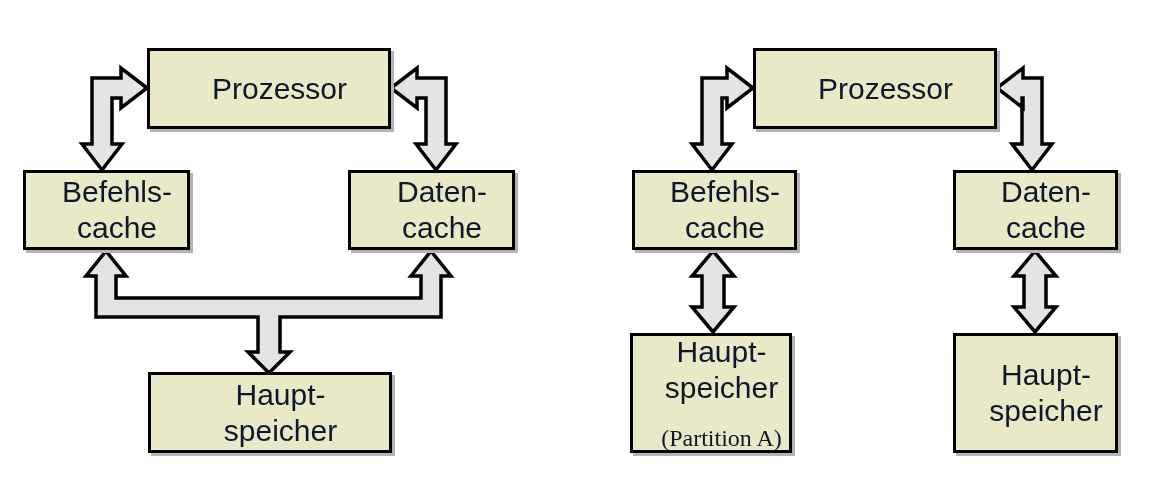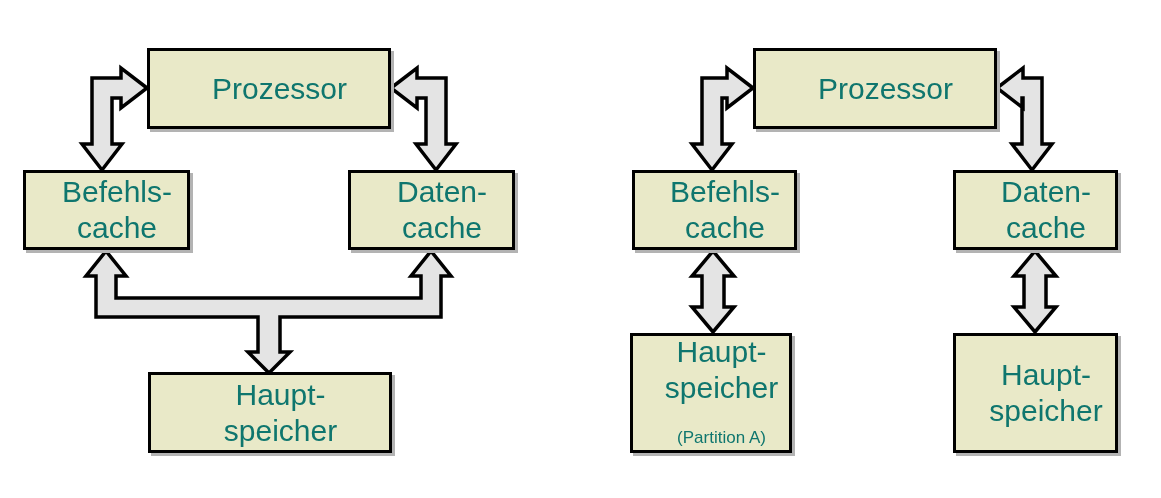--- a/index.html
+++ b/index.html
@@ -27,25 +27,25 @@
   }
   .node{
     position:absolute;
     box-sizing:border-box;
     background:var(--box-fill,#e9e9c8);
     border:3px solid var(--box-border,#000);
     box-shadow:3px 3px 0 var(--shadow-color,#b3b3b3);
     display:flex;flex-direction:column;
     align-items:center;justify-content:center;
     text-align:center;
-    color:#0f766e;
+    color:#0f172a;
     font-size:30px;line-height:36px;padding-left:21px;
   }
   .node .line{display:block;}
-  .node .note{display:block;font-size:17px;line-height:30px;margin-top:17px;}
+  .node .note{display:block;font-size:24px;line-height:30px;margin-top:17px;font-family:Liberation Serif, serif;}
 </style>
 </head>
 <body>
 
 <div class="canvas">
 
   <svg class="arrow-layer" viewBox="0 0 1161 498">
 
     <path class="arrow" d="M 147 88 L 121 68 L 121 78 L 92 78 L 92 144 L 82 144 L 102 170 L 122 144 L 112 144 L 112 98 L 121 98 L 121 108 Z"></path>
 

